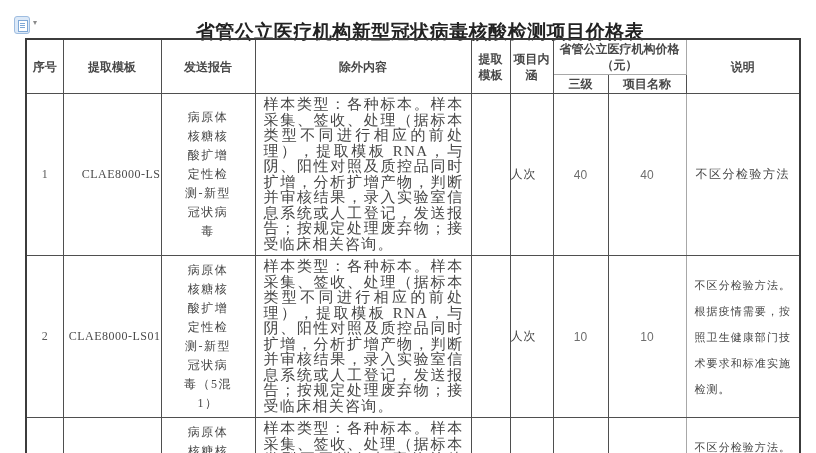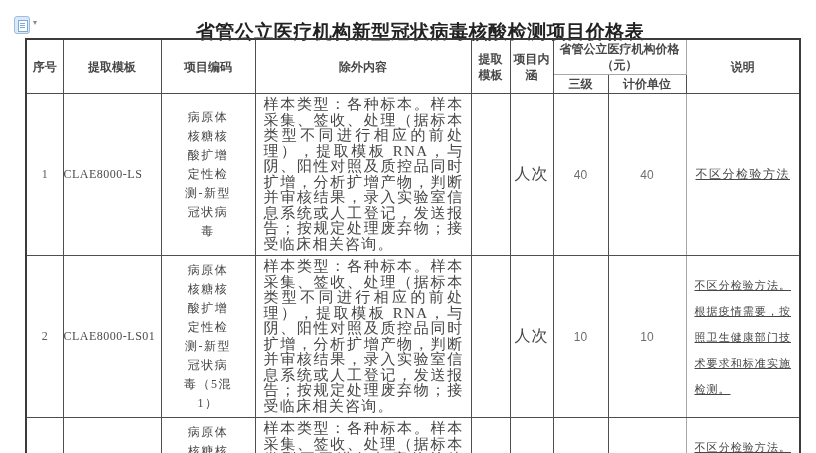--- a/index.html
+++ b/index.html
@@ -23,29 +23,29 @@
     border-collapse:collapse; table-layout:fixed; border:2px solid #3c3c3c; }
   th, td { border:1px solid #4f4f4f; color:#474747; overflow:hidden; }
   th { font-size:12px; font-weight:bold; text-align:center; vertical-align:middle; padding:1px 2px; line-height:16px; }
   tr.hdr-main { height:32px; }
   tr.hdr-sub  { height:19px; }
   tr.row-1 { height:124px; }
   tr.row-2 { height:110px; }
   tr.row-3 { height:122px; }
 
   td.c-index  { text-align:center; vertical-align:middle; font-size:12px; color:#5a5a5a; }
-  td.c-code   { text-align:left; vertical-align:middle; font-size:12px; letter-spacing:0.5px; color:#4b4b4b; }
+  td.c-code   { text-align:right; vertical-align:middle; font-size:12px; letter-spacing:0.5px; color:#4b4b4b; }
   td.c-name   { text-align:center; vertical-align:middle; font-size:12px; letter-spacing:1.5px; line-height:19px; padding:0 22px; }
   td.c-content{ text-align:justify; text-justify:inter-ideograph; vertical-align:middle;
     font-size:15px; line-height:15.5px; letter-spacing:1.3px; padding:3px 7px 3px 8px; }
   td.c-excl   { text-align:center; vertical-align:middle; font-size:11px; }
-  td.c-unit   { text-align:center; vertical-align:middle; font-size:16px; letter-spacing:1px; }
+  td.c-unit   { vertical-align:middle; font-size:12px; letter-spacing:1px; }
   td.c-price  { text-align:center; vertical-align:middle; font-size:12px; color:#6e6e6e;
     font-family:"Liberation Sans","DejaVu Sans",sans-serif; }
-  td.c-note   { vertical-align:middle; font-size:11px; letter-spacing:1px;text-decoration:underline; }
+  td.c-note   { vertical-align:middle; font-size:11px; letter-spacing:1px; }
   td.note-center  { text-align:center; font-size:12px; letter-spacing:1.5px; }
   td.note-justify { text-align:justify; text-justify:inter-ideograph; padding:4px 8px; line-height:26px; }
 
   
   th.lb-bottom { border-bottom-color:#a8a8a8;margin-left:48px; }
   .lb-right { border-right-color:#a8a8a8; }
 </style>
 </head>
 <body>
 
@@ -65,30 +65,30 @@
       <col style="width:39px">
       <col style="width:43px">
     <col style="width:55px">
       <col style="width:78px">
       <col style="width:114px">
   </colgroup>
   <tbody>
     <tr class="hdr-main">
       <th rowspan="2">序号</th>
       <th rowspan="2">提取模板</th>
-      <th rowspan="2">项目编码</th>
+      <th rowspan="2">发送报告</th>
       <th rowspan="2">除外内容</th>
       <th rowspan="2">提取模板</th>
       <th rowspan="2">项目内涵</th>
       <th colspan="2" class="lb-bottom lb-right">省管公立医疗机构价格（元）</th>
       <th rowspan="2">说明</th>
     </tr>
     <tr class="hdr-sub">
       <th>三级</th>
-      <th class="lb-right">计价单位</th>
+      <th class="lb-right">项目名称</th>
     </tr>
 
     <tr class="row-1">
       <td class="c-index">1</td>
       <td class="c-code">CLAE8000-LS</td>
       <td class="c-name">病原体核糖核酸扩增定性检测-新型冠状病毒</td>
       <td class="c-content">样本类型：各种标本。样本采集、签收、处理（据标本类型不同进行相应的前处理），提取模板 RNA，与阴、阳性对照及质控品同时扩增，分析扩增产物，判断并审核结果，录入实验室信息系统或人工登记，发送报告；按规定处理废弃物；接受临床相关咨询。</td>
       <td class="c-excl"></td>
       <td class="c-unit">人次</td>
       <td class="c-price">40</td>

